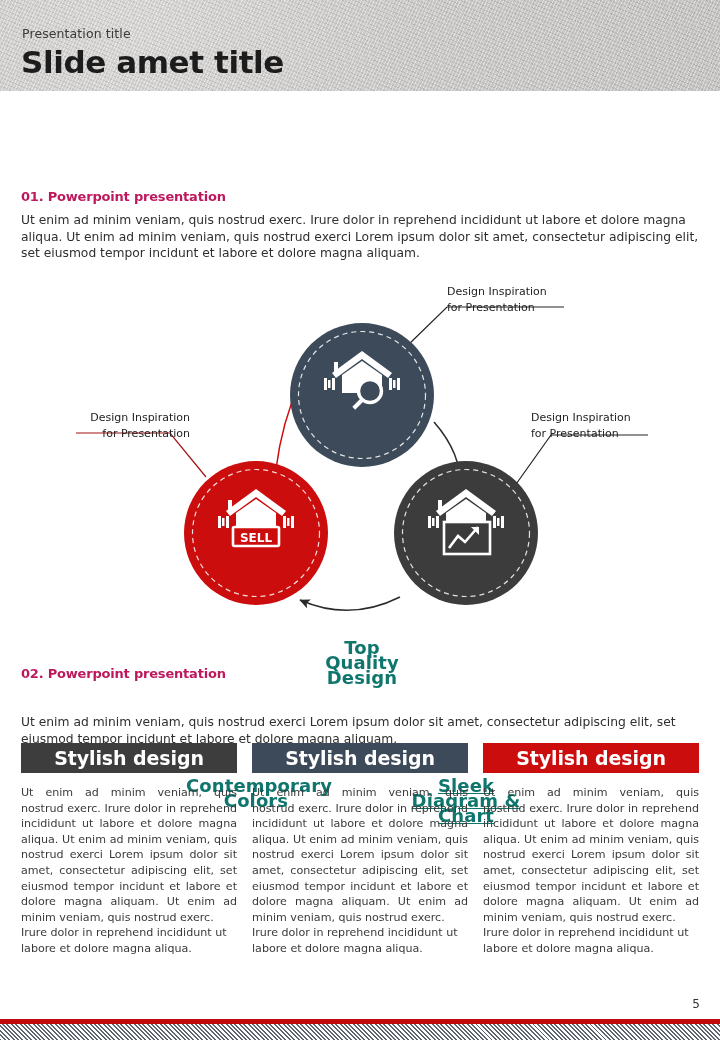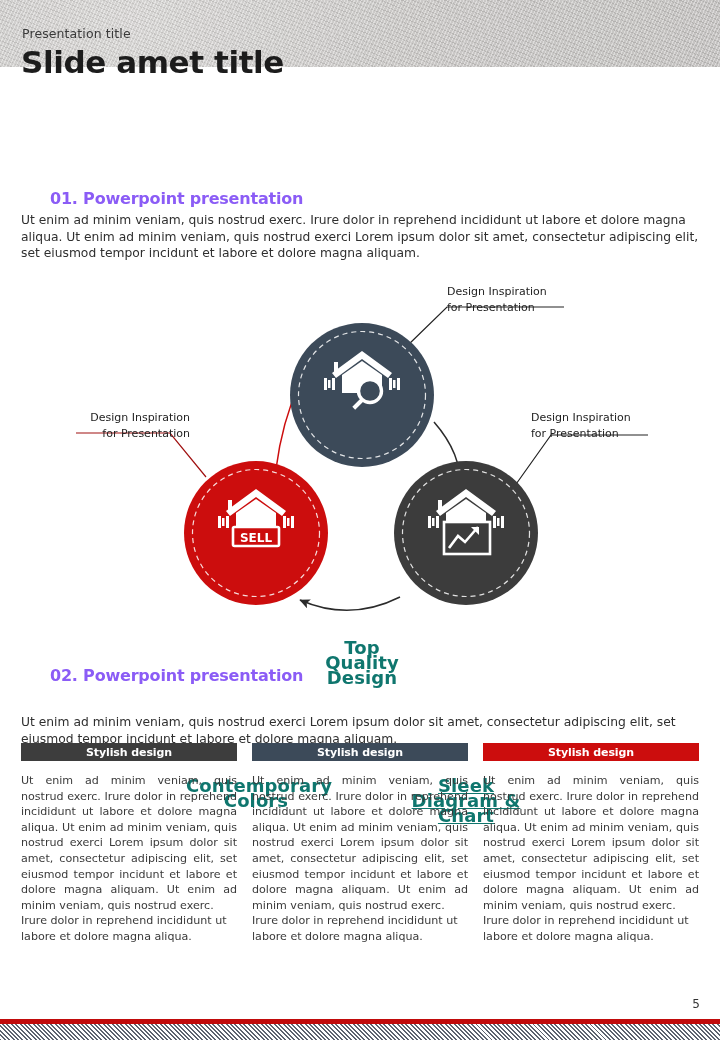--- a/index.html
+++ b/index.html
@@ -13,21 +13,21 @@
     position: relative;
     width: 720px; height: 1040px;
     background: #ffffff;
     overflow: hidden;
   }
 
   
   .header {
     position: absolute;
     left: 0; top: 0;
-    width: 720px; height: 67px;
+    width: 720px; height: 91px;
     background:
       repeating-linear-gradient(115deg, rgba(255,255,255,0.28) 0px, rgba(255,255,255,0.28) 1px, rgba(0,0,0,0.04) 1px, rgba(0,0,0,0.04) 3px),
       repeating-linear-gradient(22deg, rgba(0,0,0,0.05) 0px, rgba(0,0,0,0.05) 1px, rgba(255,255,255,0.18) 1px, rgba(255,255,255,0.18) 4px),
       radial-gradient(circle at 18% 30%, #d8d6d4 0%, #c9c7c5 45%, #c2c0be 100%);
   }
   .header-eyebrow {
     position: absolute;
     left: 22px; top: 26px;
     font-size: 12.5px;
     color: #3a3a3a;
@@ -49,25 +49,24 @@
     left: 21px; top: 99px;
     width: 676px;
     font-size: 14.6px;
     line-height: 21px;
     color: #2b2b2b;
   }
 
   
   .sec-title {
     position: absolute;
-    font-size: 16px;
+    font-size: 13px;
     font-weight: bold;
-    color: #8b5cf6;
+    color: #be185d;
     letter-spacing: -.2px;
-    margin-left: 29px;
   }
   .sec-body {
     position: absolute;
     font-size: 12.3px;
     line-height: 16.6px;
     color: #2f2f2f;
   }
   #sec1-title { left: 21px; top: 189px; }
   #sec1-body  { left: 21px; top: 212px; width: 682px; }
   #sec2-title { left: 21px; top: 666px; }
@@ -100,25 +99,25 @@
   #callout-top   { left: 447px; top: 284px; text-align: left; }
   #callout-right { left: 531px; top: 410px; text-align: left; }
   #callout-left  { left: 76px;  top: 410px; text-align: right; width: 114px; }
 
   
   .col { position: absolute; top: 743px; width: 216px; }
   #col0 { left: 21px; }
   #col1 { left: 252px; }
   #col2 { left: 483px; }
   .col-head {
-    height: 18px;
+    height: 30px;
     display: flex; align-items: center; justify-content: center;
     color: #ffffff;
     font-weight: bold;
-    font-size: 11px;
+    font-size: 19px;
     letter-spacing: -.1px;
   }
   .col-body {
     margin-top: 12px;
     font-size: 11.1px;
     line-height: 15.6px;
     color: #3a3a3a;
     text-align: justify;
   }
   .col-body .tail { text-align: left; display: block; }

